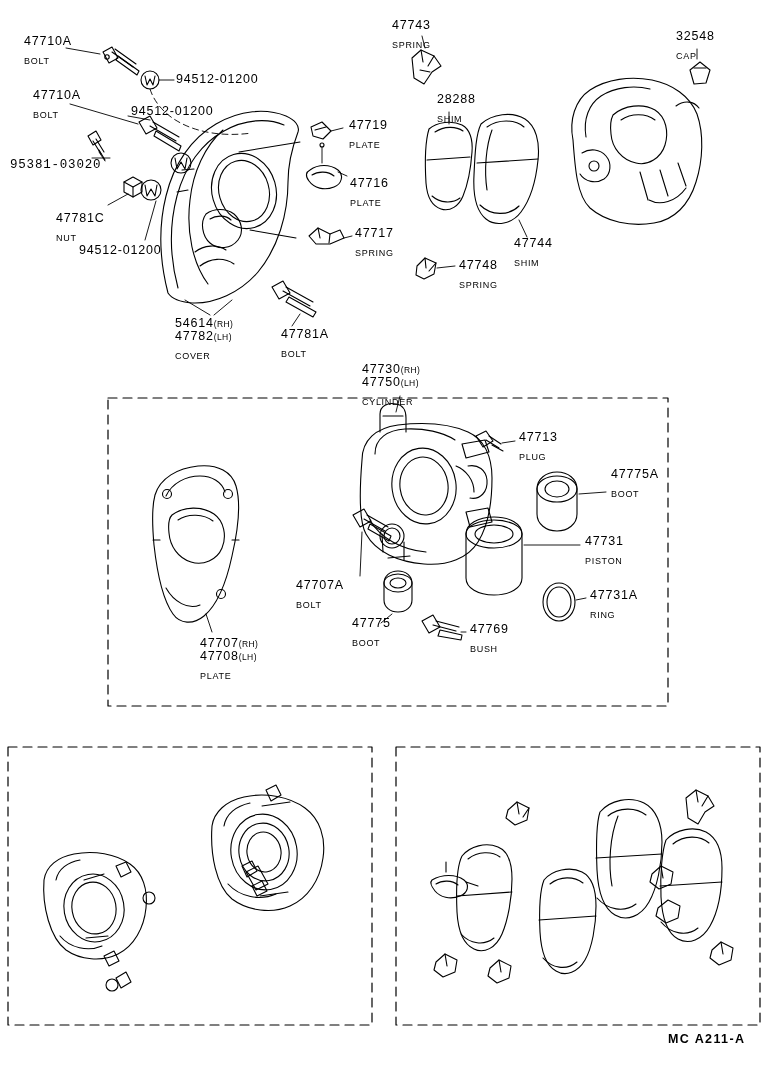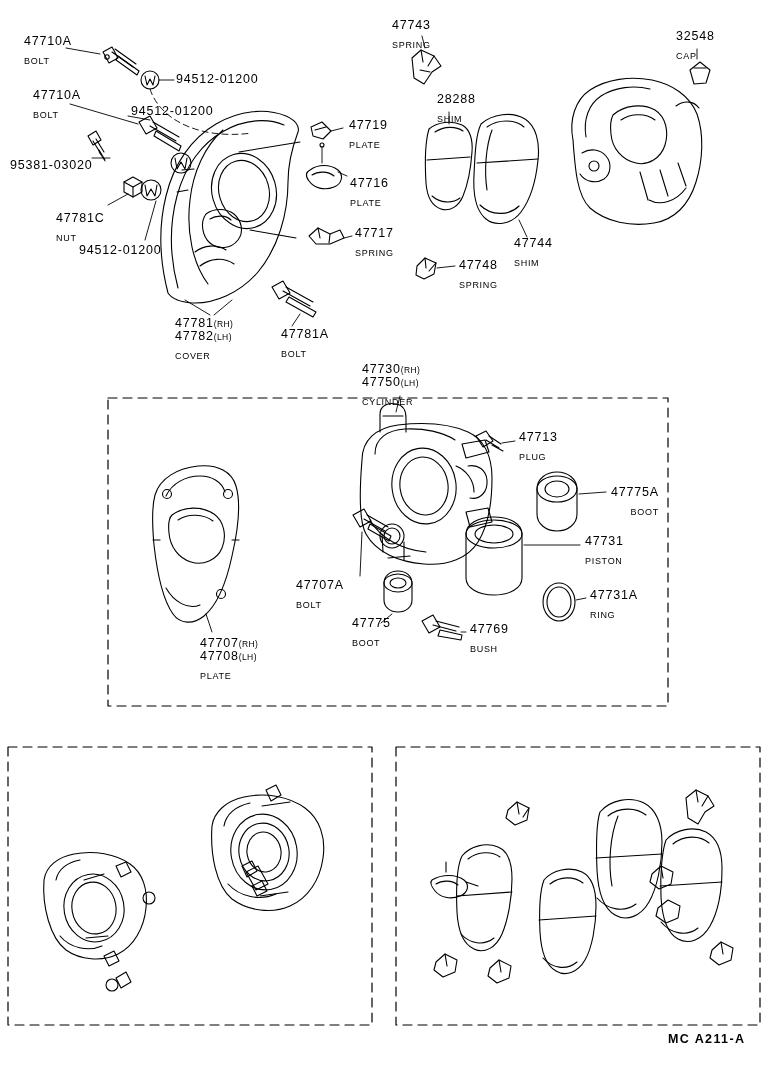--- a/index.html
+++ b/index.html
@@ -392,35 +392,35 @@
   </div>
 
   <div class="lbl" style="left:176px; top:74px;">
     <span class="code">94512-01200</span>
   </div>
 
   <div class="lbl" style="left:131px; top:106px;">
     <span class="code">94512-01200</span>
   </div>
 
-  <div class="lbl" style="left:10px; top:160px;">
+  <div class="lbl" style="left:10px; top:160px;font-family:Liberation Mono, monospace;">
     <span class="code">95381-03020</span>
   </div>
 
   <div class="lbl" style="left:56px; top:213px;">
     <span class="code">47781C</span>
     <span class="sub">NUT</span>
   </div>
 
   <div class="lbl" style="left:79px; top:245px;">
     <span class="code">94512-01200</span>
   </div>
 
   <div class="lbl" style="left:175px; top:318px;">
-    <span class="code"><span>47781</span><span class="suffix">(RH)</span></span>
+    <span class="code"><span>54614</span><span class="suffix">(RH)</span></span>
     <span class="code"><span>47782</span><span class="suffix">(LH)</span></span>
     <span class="sub">COVER</span>
   </div>
 
   <div class="lbl" style="left:281px; top:329px;">
     <span class="code">47781A</span>
     <span class="sub">BOLT</span>
   </div>
 
   <div class="lbl" style="left:349px; top:120px;">
@@ -467,21 +467,21 @@
     <span class="code"><span>47730</span><span class="suffix">(RH)</span></span>
     <span class="code"><span>47750</span><span class="suffix">(LH)</span></span>
     <span class="sub">CYLINDER</span>
   </div>
 
   <div class="lbl" style="left:519px; top:432px;">
     <span class="code">47713</span>
     <span class="sub">PLUG</span>
   </div>
 
-  <div class="lbl" style="left:611px; top:487px;text-align:right;">
+  <div class="lbl" style="left:611px; top:469px;">
     <span class="code">47775A</span>
     <span class="sub">BOOT</span>
   </div>
 
   <div class="lbl" style="left:585px; top:536px;">
     <span class="code">47731</span>
     <span class="sub">PISTON</span>
   </div>
 
   <div class="lbl" style="left:590px; top:590px;">

